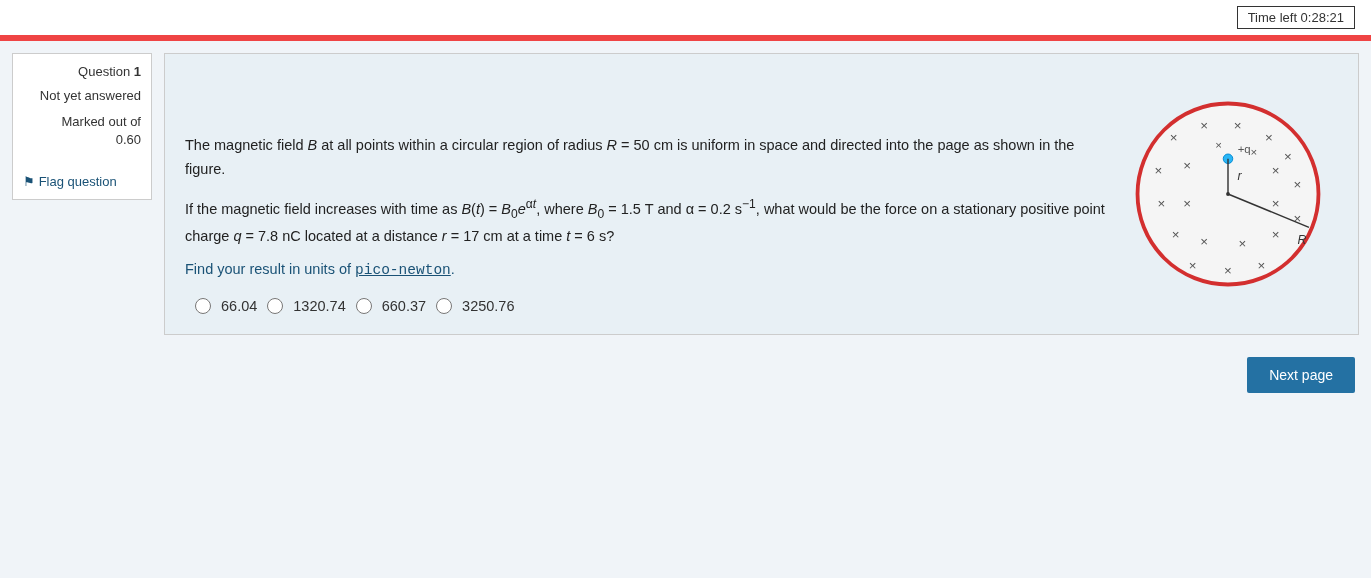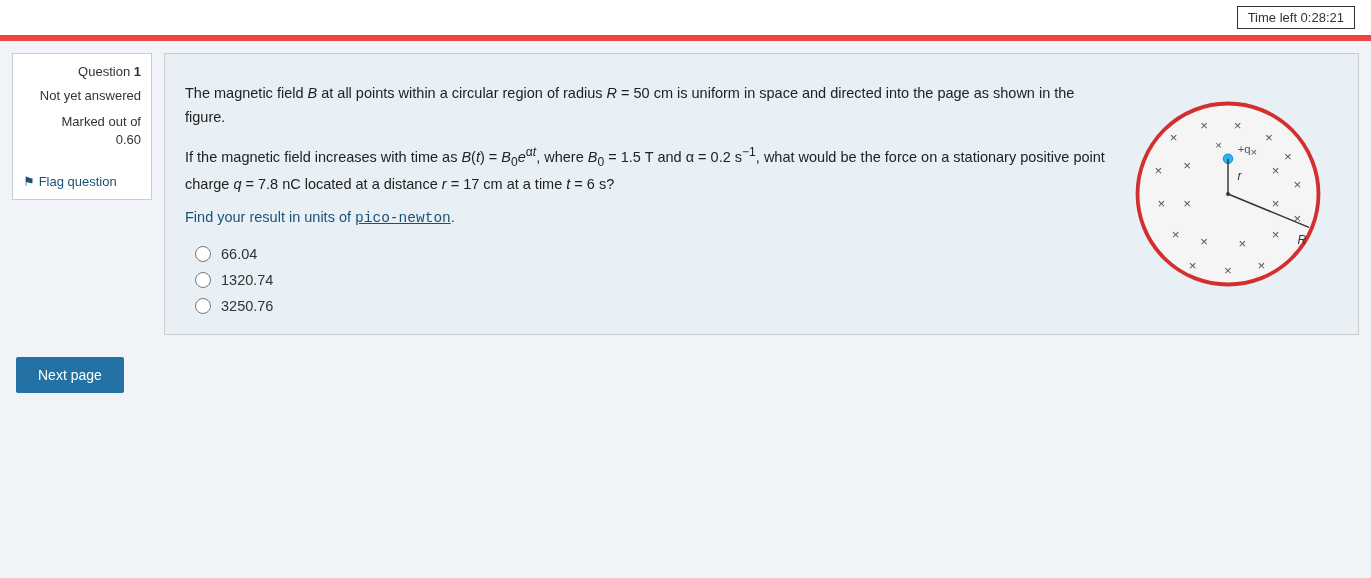--- a/index.html
+++ b/index.html
@@ -85,21 +85,21 @@
       font-family: Liberation Mono, monospace;
     }
     .find-text {
       margin-bottom: 20px;
       color: #1a5276;
       font-size: 14.5px;
     }
     .options-list {
       list-style: none;
       display: flex;
-      flex-direction: column;
+      flex-direction: row;
       gap: 10px;
       margin-left: 10px;
     }
     .option-item {
       display: flex;
       align-items: center;
       gap: 10px;
       font-size: 14.5px;
     }
     .option-item input[type="radio"] {
@@ -115,20 +115,21 @@
       align-items: flex-start;
       justify-content: center;
       padding: 10px;
     }
     .diagram-svg {
       width: 200px;
       height: 220px;
     }
     .bottom-bar {
       display: flex;
+      justify-content: flex-end;
       padding: 10px 16px;
     }
     .next-btn {
       background: #2471a3;
       color: #fff;
       border: none;
       padding: 10px 22px;
       font-size: 14px;
       cursor: pointer;
       border-radius: 2px;
@@ -193,20 +194,24 @@
         <ul class="options-list">
           <li class="option-item">
             <input type="radio" name="answer" value="66.04" style="">
             <span>66.04</span>
           </li>
           <li class="option-item">
             <input type="radio" name="answer" value="1320.74" style="">
             <span>1320.74</span>
           </li>
           <li class="option-item">
+            <input type="radio" name="answer" value="660.37" style="">
+            <span>660.37</span>
+          </li>
+          <li class="option-item">
             <input type="radio" name="answer" value="6603.71" style="">
             <span>3250.76</span>
           </li>
         </ul>
       </div>
 
       <div class="diagram-area">
         <svg class="diagram-svg" viewBox="0 0 210 230" xmlns="http://www.w3.org/2000/svg">
 
           <circle cx="105" cy="115" r="95" fill="#f5f5f5" stroke="#d32f2f" stroke-width="4"></circle>

